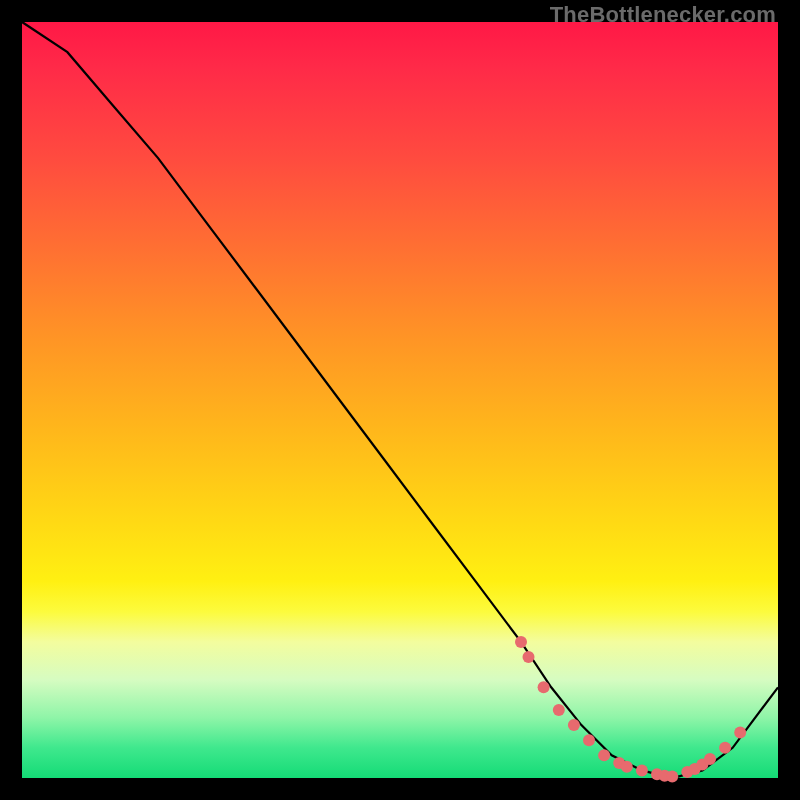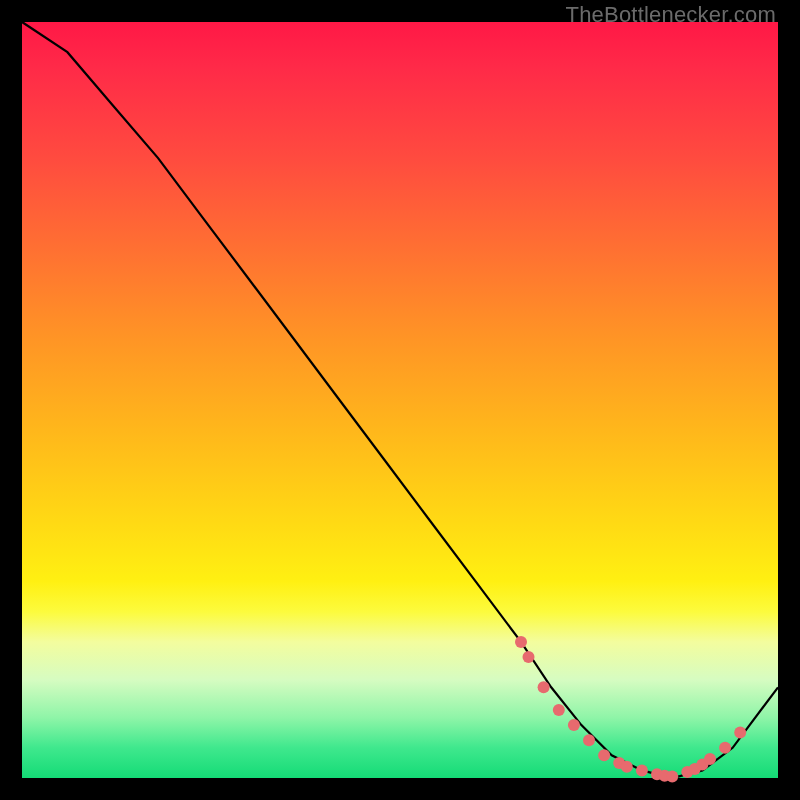--- a/index.html
+++ b/index.html
@@ -41,21 +41,21 @@
       #14db76 100%
     );
   }
   .attribution {
     position: absolute;
     top: 2px;
     right: 24px;
     color: #6b6b6b;
     font-size: 22px;
     letter-spacing: 0.2px;
-    font-weight: 400;
+    font-weight: 700;
     user-select: none;
   }
   svg.curve {
     position: absolute;
     left: 0;
     top: 0;
     width: 756px;
     height: 756px;
     overflow: visible;
   }

